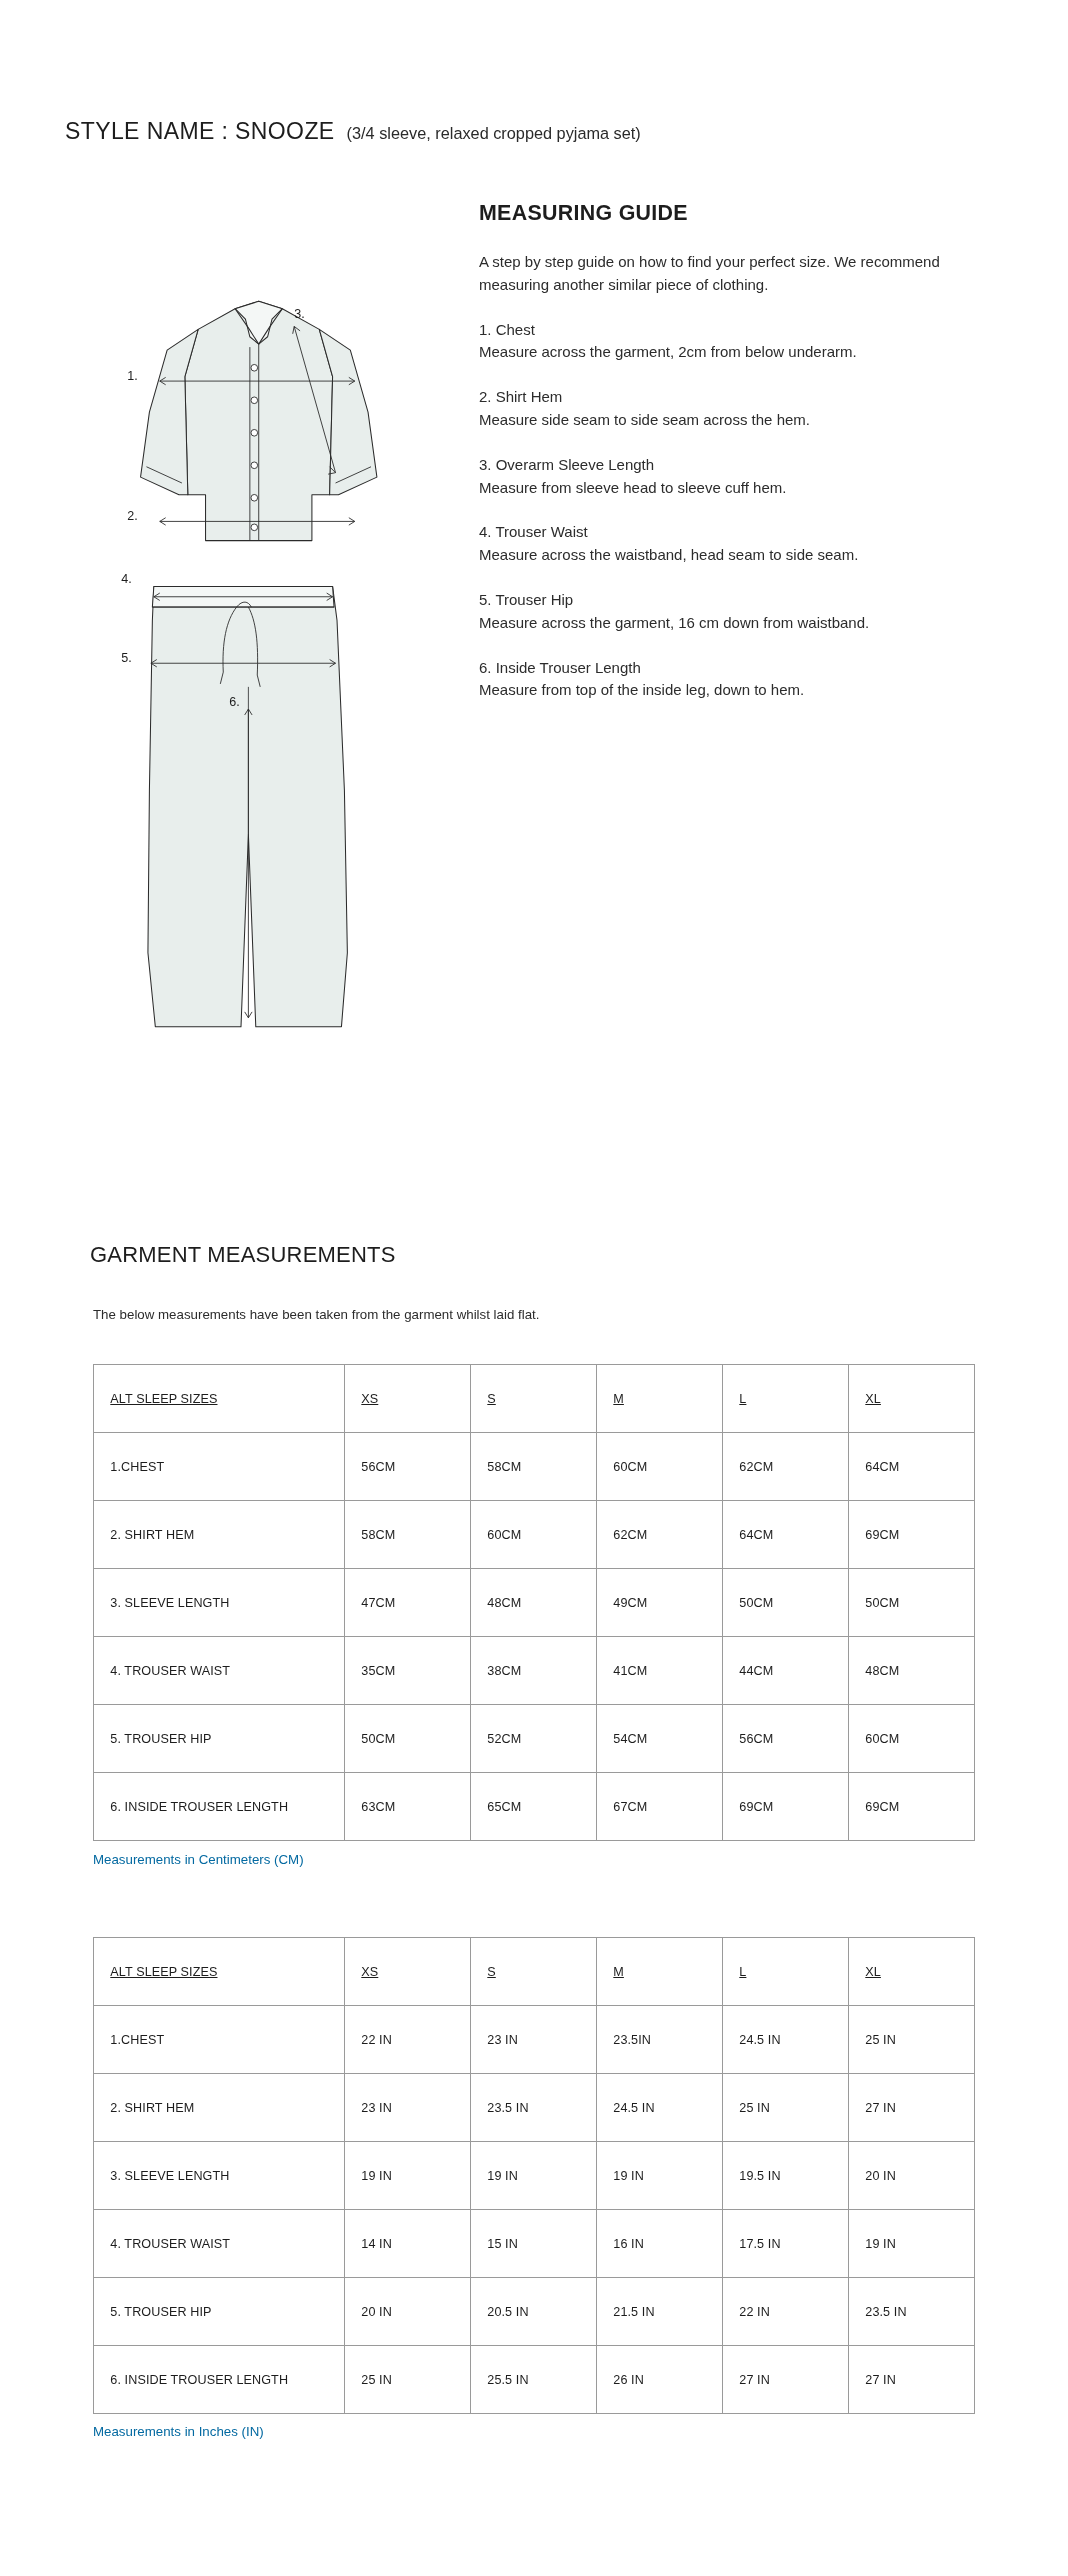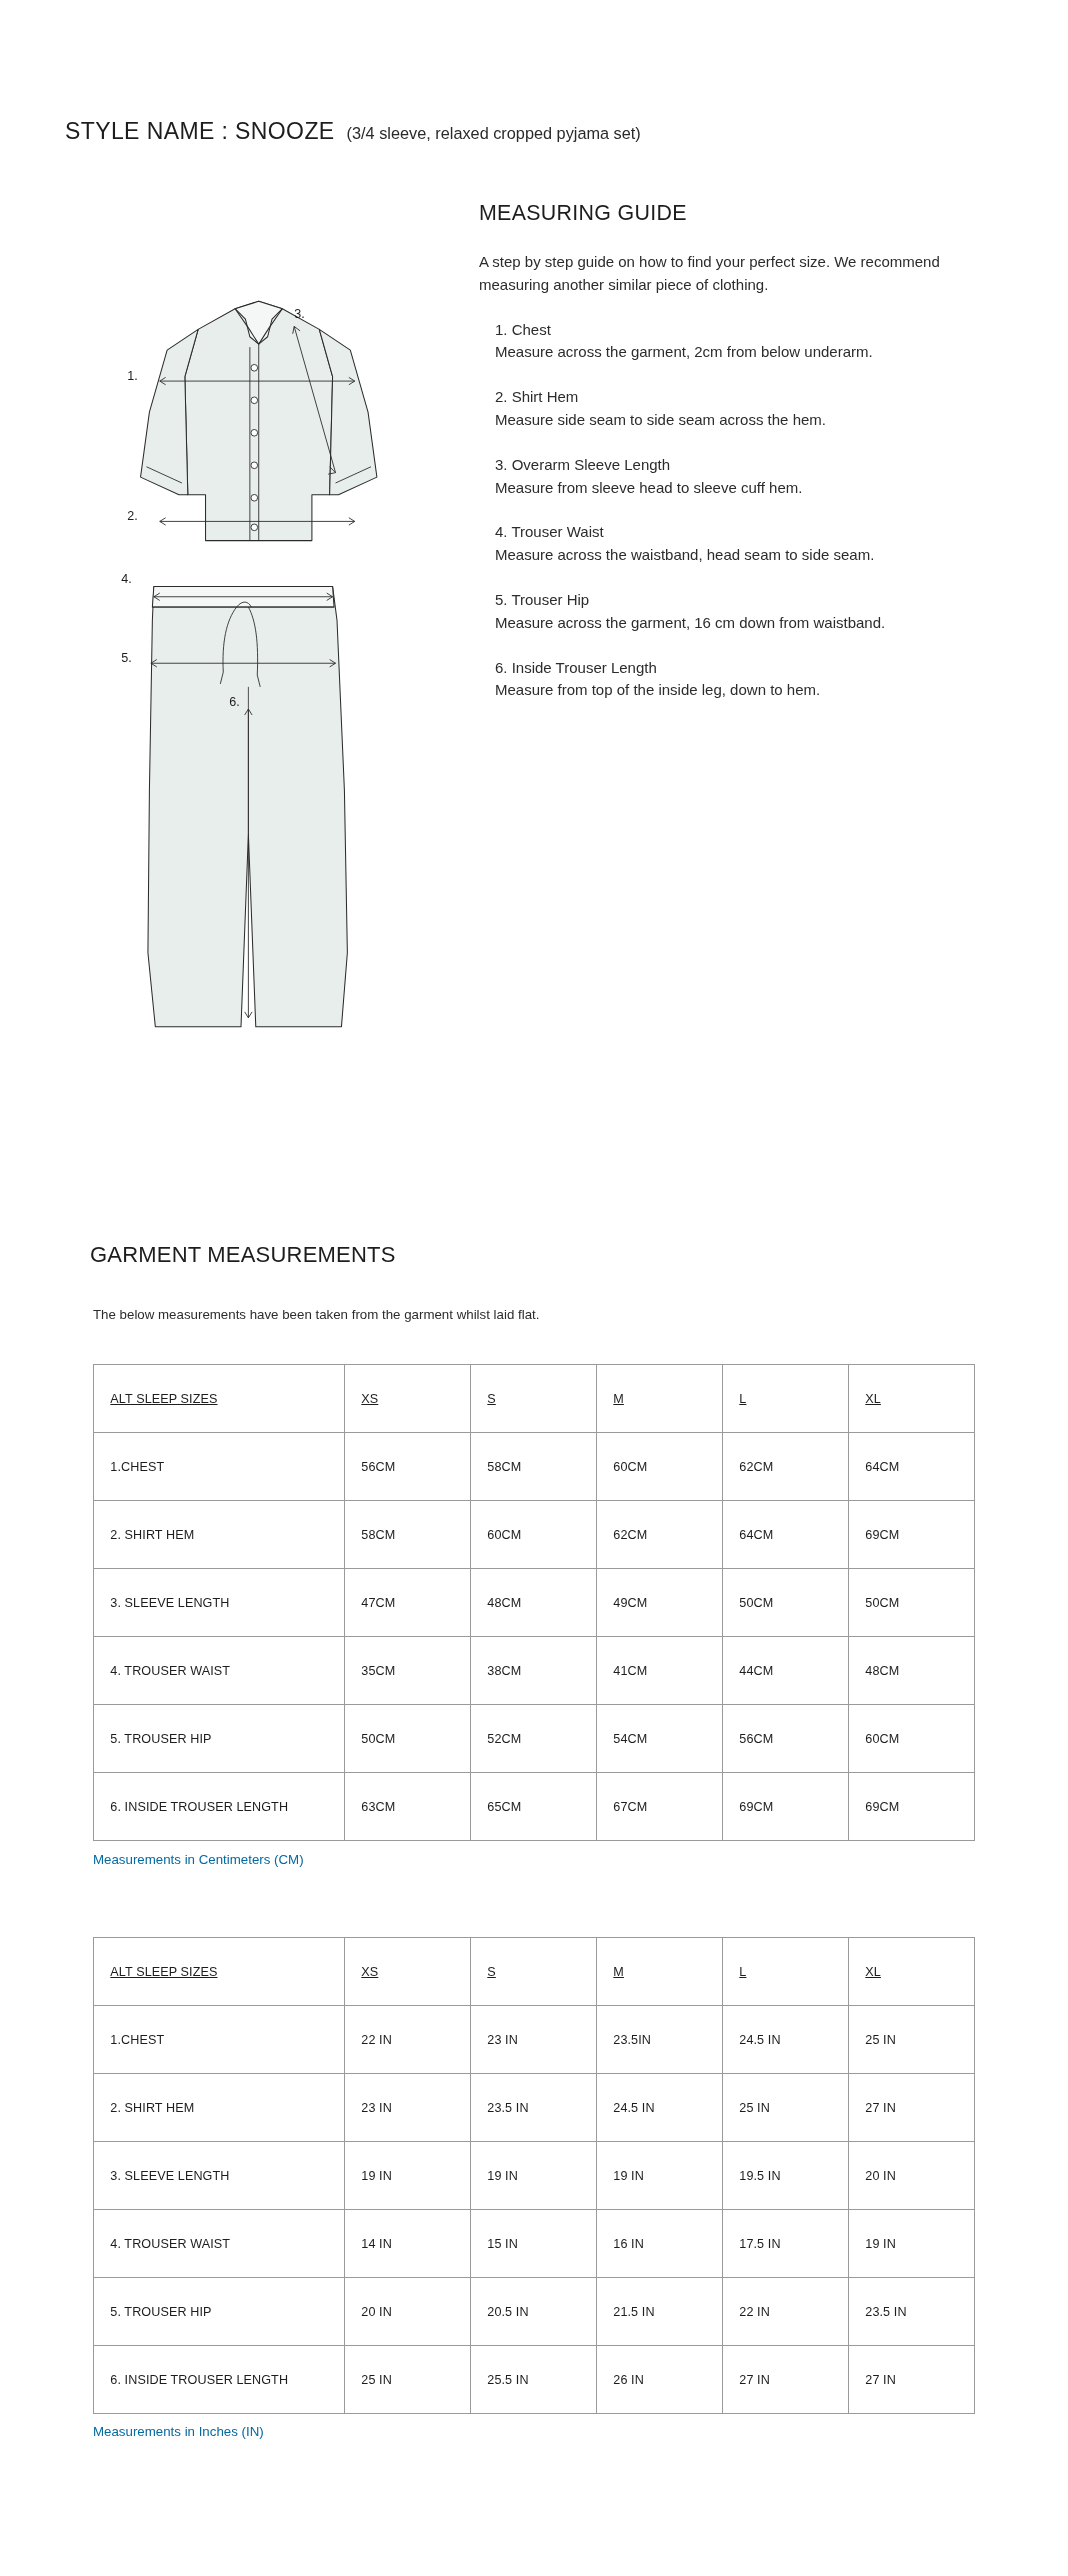--- a/index.html
+++ b/index.html
@@ -47,33 +47,33 @@
   
   .guide {
     position: absolute;
     left: 479px;
     top: 201px;
     width: 517px;
   }
   .guide h2 {
     margin: 0 0 25px 0;
     font-size: 21.4px;
-    font-weight: 400;
+    font-weight: 700;
     letter-spacing: 0.3px;
     color: #1d1d1d;
   }
   .guide .intro {
     margin: 0 0 22px 0;
     font-size: 15px;
     line-height: 1.52;
     color: #2c2c2c;
     max-width: 473px;
   }
   .guide .step {
-    margin: 0 0 22px 16px;
+    margin: 0 0 22px 0;
     font-size: 15px;
     line-height: 1.52;
     color: #2c2c2c;
     max-width: 517px;
   }
   .guide .step .step-title {
     display: block;
   }
 
   

